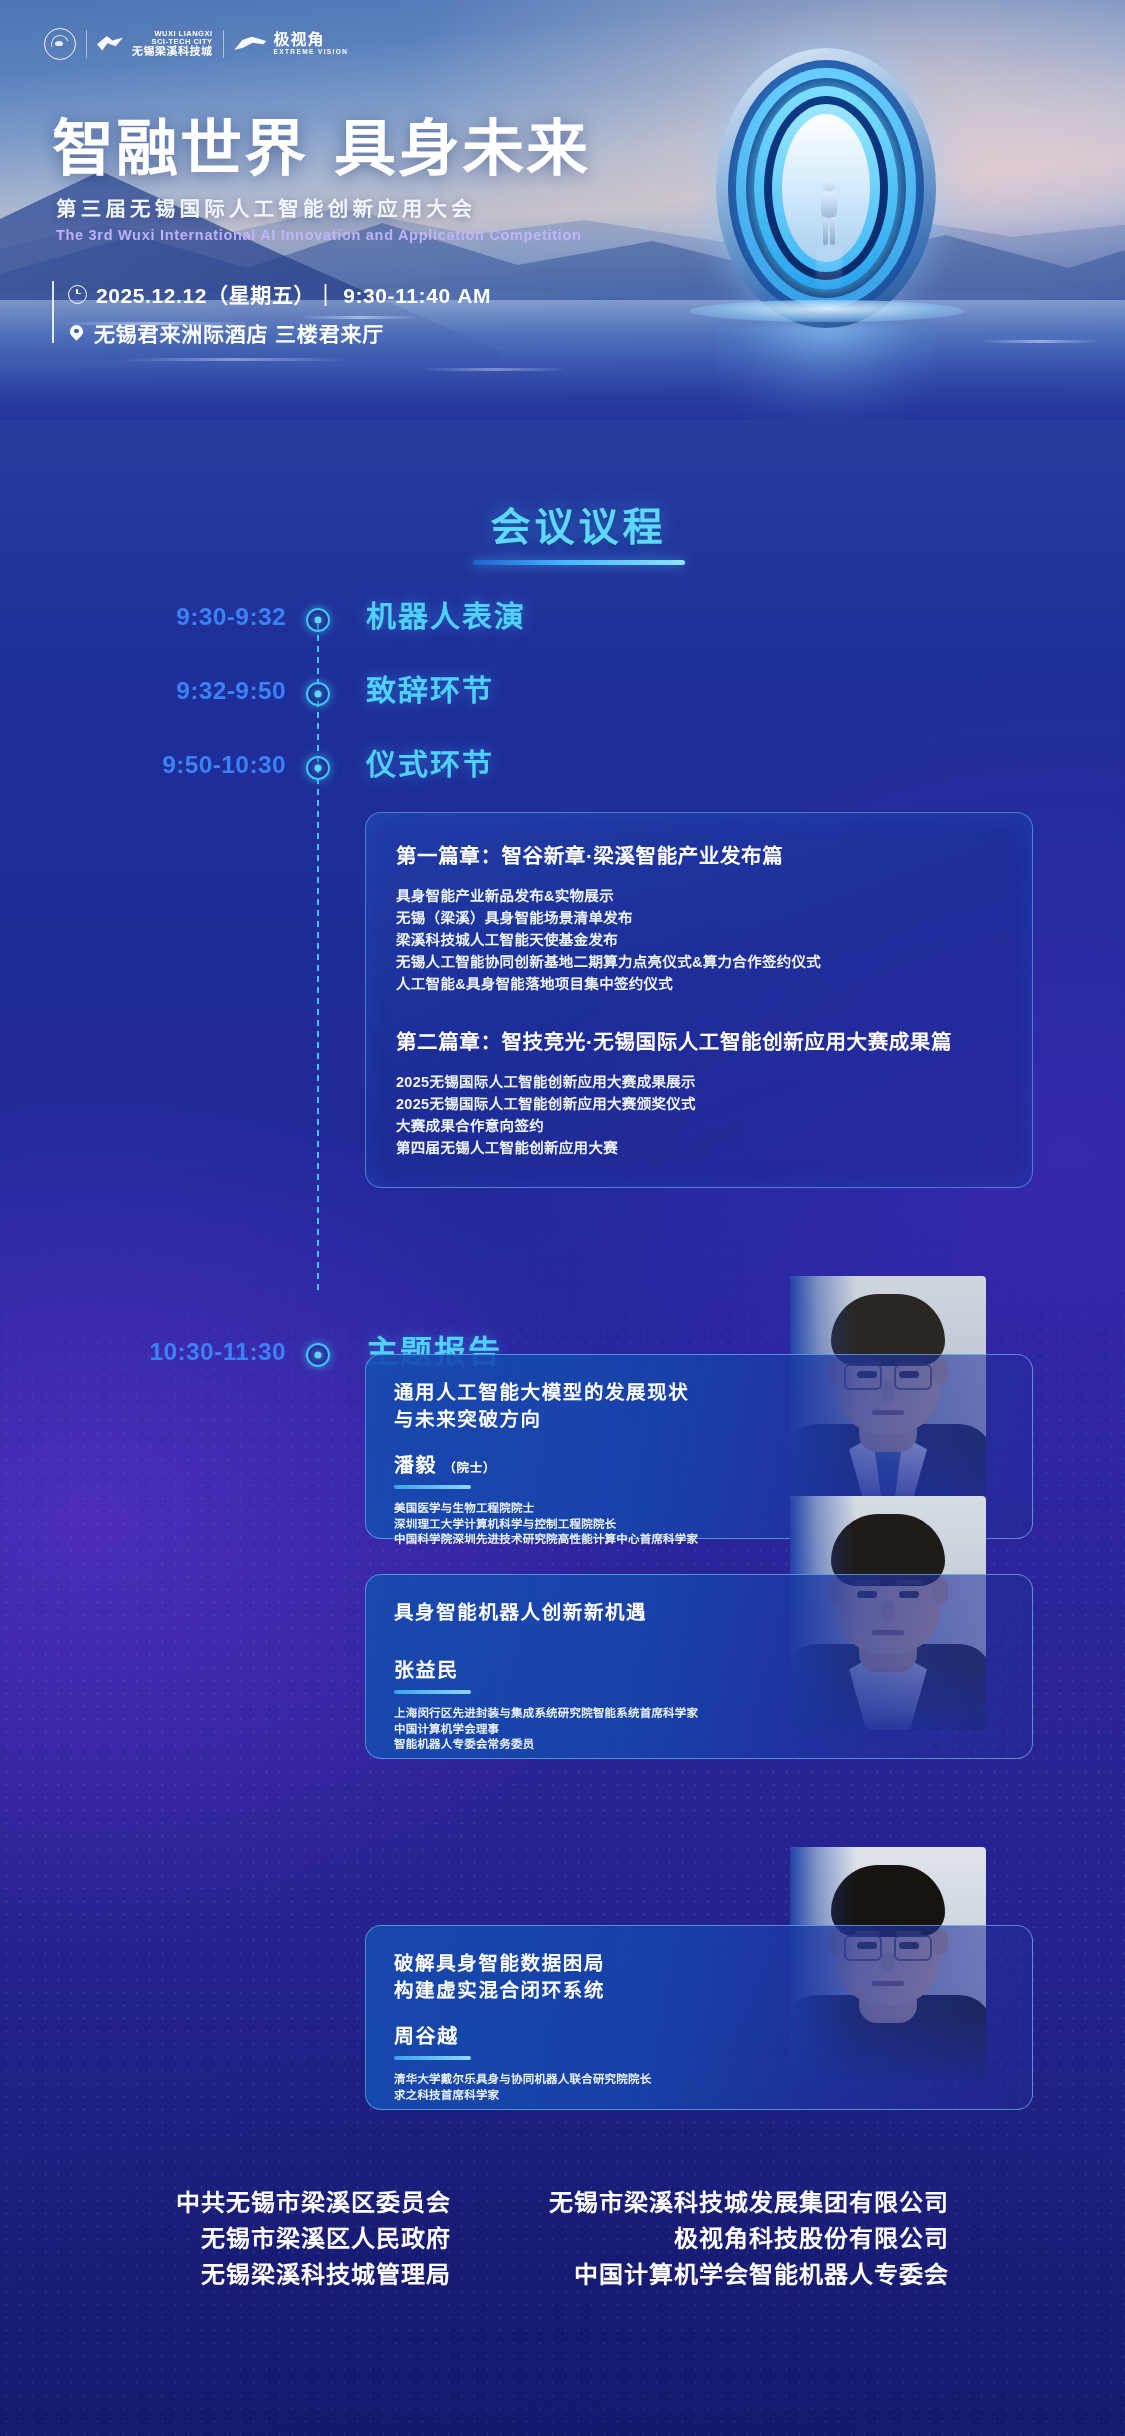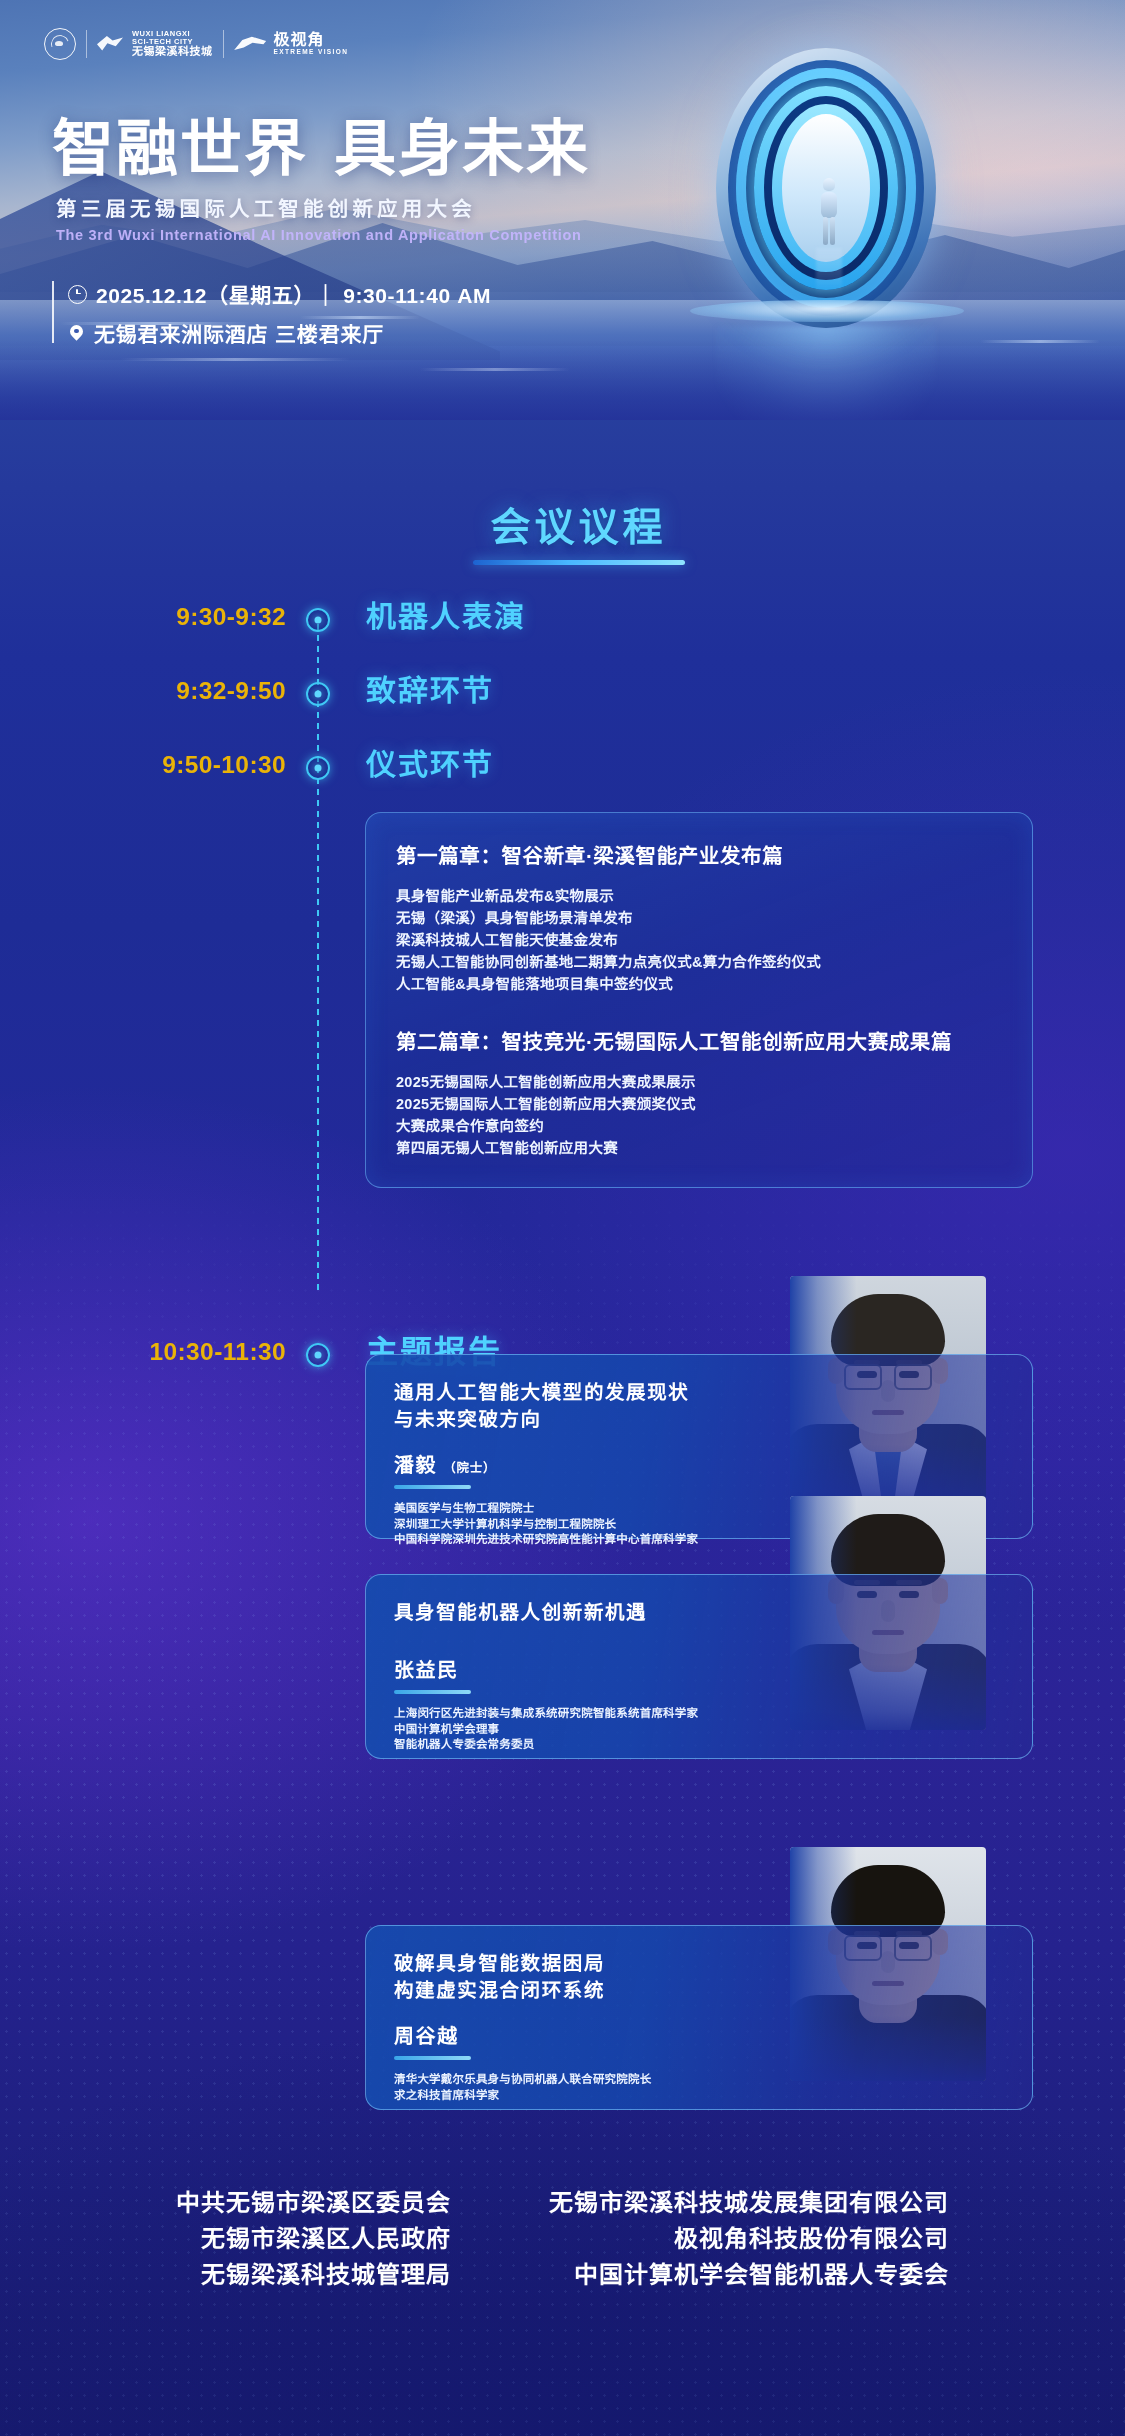--- a/index.html
+++ b/index.html
@@ -152,21 +152,21 @@
   }
   .vdiv{width:1px;height:28px;background:rgba(255,255,255,.5);}
   .wing{
     width:28px;height:24px;position:relative;
   }
   .wing:before{
     content:"";position:absolute;left:0;top:3px;width:26px;height:18px;
     background:rgba(255,255,255,.95);
     clip-path:polygon(0 52%, 38% 6%, 60% 30%, 100% 14%, 72% 62%, 40% 46%, 20% 86%);
   }
-  .logo-txt{display:flex;flex-direction:column;line-height:1.05;}
+  .logo-txt{display:flex;flex-direction:column;line-height:1.05;text-align:right;}
   .logo-en{font-size:7.5px;font-weight:700;letter-spacing:.5px;color:#fff;}
   .logo-cn{font-size:11px;font-weight:700;letter-spacing:.5px;color:#fff;}
   .ev{display:flex;align-items:center;gap:6px;}
   .ev-bird{
     width:34px;height:24px;position:relative;
   }
   .ev-bird:before{
     content:"";position:absolute;left:0;top:4px;width:34px;height:18px;
     background:rgba(255,255,255,.96);
     clip-path:polygon(2% 78%, 26% 22%, 54% 4%, 96% 28%, 88% 46%, 56% 38%, 30% 64%);
@@ -233,21 +233,21 @@
   
   .timeline{position:absolute;left:0;top:600px;width:1125px;z-index:5;}
   .tl-spine{
     position:absolute;left:317px;top:24px;width:2px;height:670px;
     background-image:linear-gradient(180deg,#3fc8f5 55%, rgba(0,0,0,0) 0%);
     background-size:2px 11px;background-repeat:repeat-y;
   }
   .tl-row{position:relative;height:74px;}
   .tl-time{
     position:absolute;left:0;top:0;width:286px;text-align:right;
-    font-size:24.5px;font-weight:700;color:#eab308;letter-spacing:.4px;line-height:34px;
+    font-size:24.5px;font-weight:700;color:#3b82f6;letter-spacing:.4px;line-height:34px;
   }
   .tl-dot{
     position:absolute;left:306px;top:8px;width:24px;height:24px;border-radius:50%;
     border:2px solid #3fc8f5;box-sizing:border-box;
     background:rgba(14,40,130,.35);
     box-shadow:0 0 10px rgba(63,200,245,.65);
   }
   .tl-dot:before{
     content:"";position:absolute;left:50%;top:50%;transform:translate(-50%,-50%);
     width:7px;height:7px;border-radius:50%;background:#5fd8ff;

